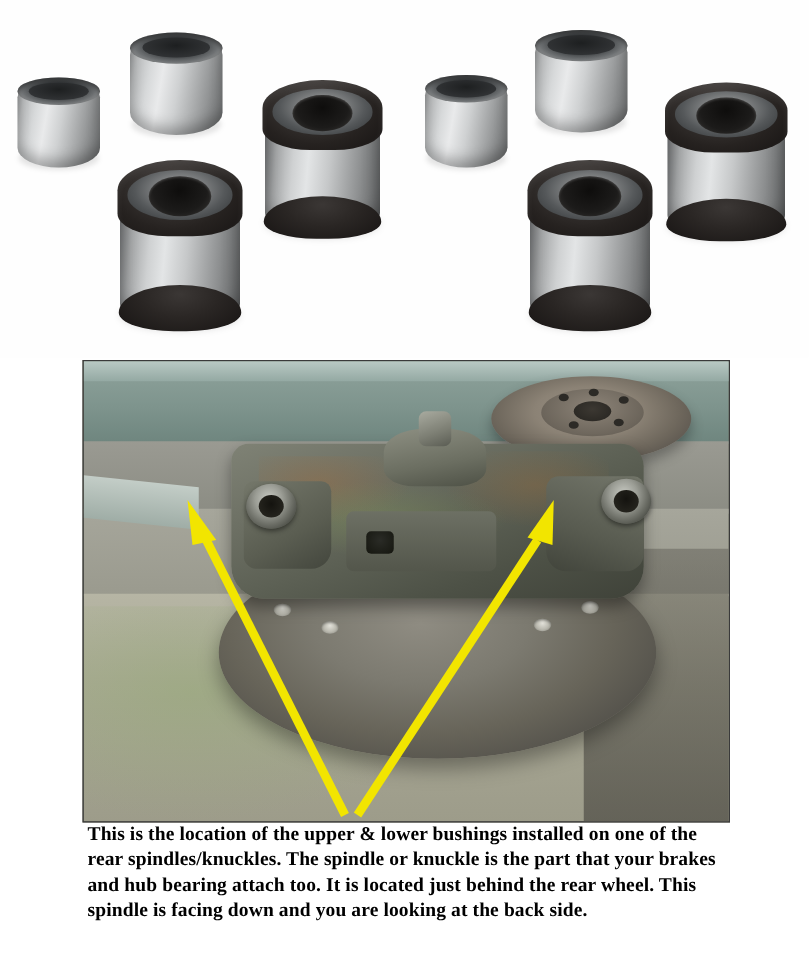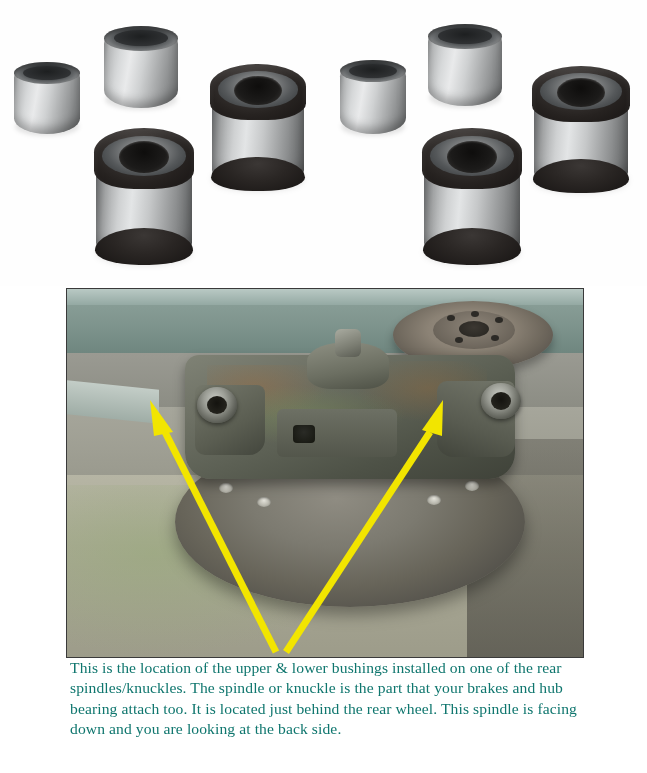--- a/index.html
+++ b/index.html
@@ -307,24 +307,24 @@
     pointer-events: none;
   }
 
   
   #caption {
     position: absolute;
     left: 70px;
     top: 658px;
     width: 512px;
     font-family: "Liberation Serif", serif;
-    font-weight: normal;
+    font-weight: bold;
     font-size: 15.6px;
     line-height: 1.30;
-    color: #0f766e;
+    color: #000000;
     letter-spacing: 0.1px;
   }
 </style>
 </head>
 <body>
 
 <div id="page">
 
   <div id="top-panel">
 

